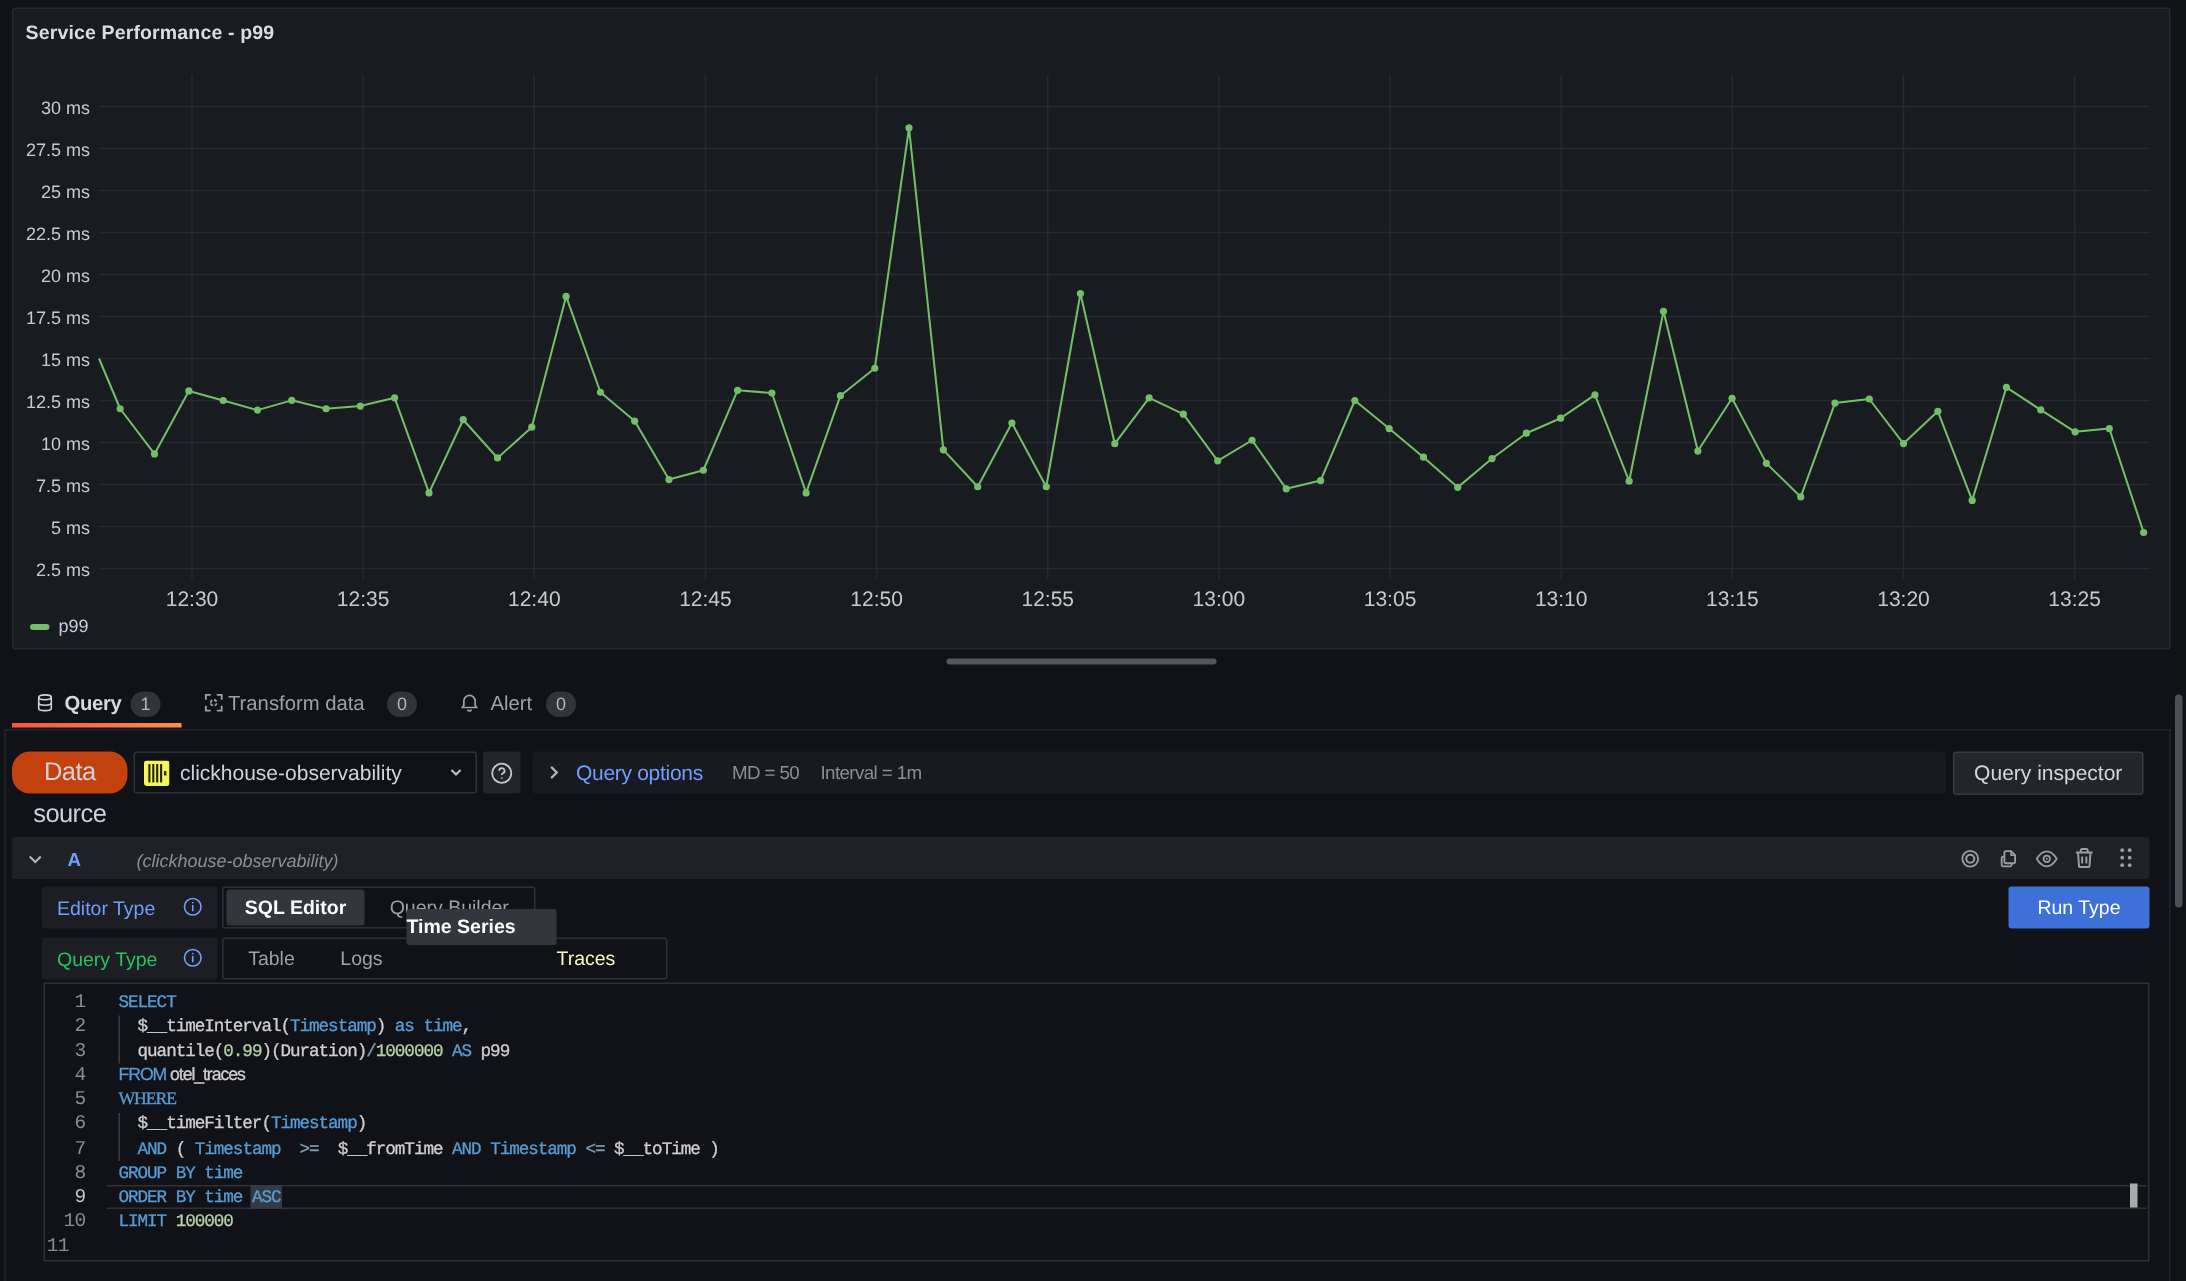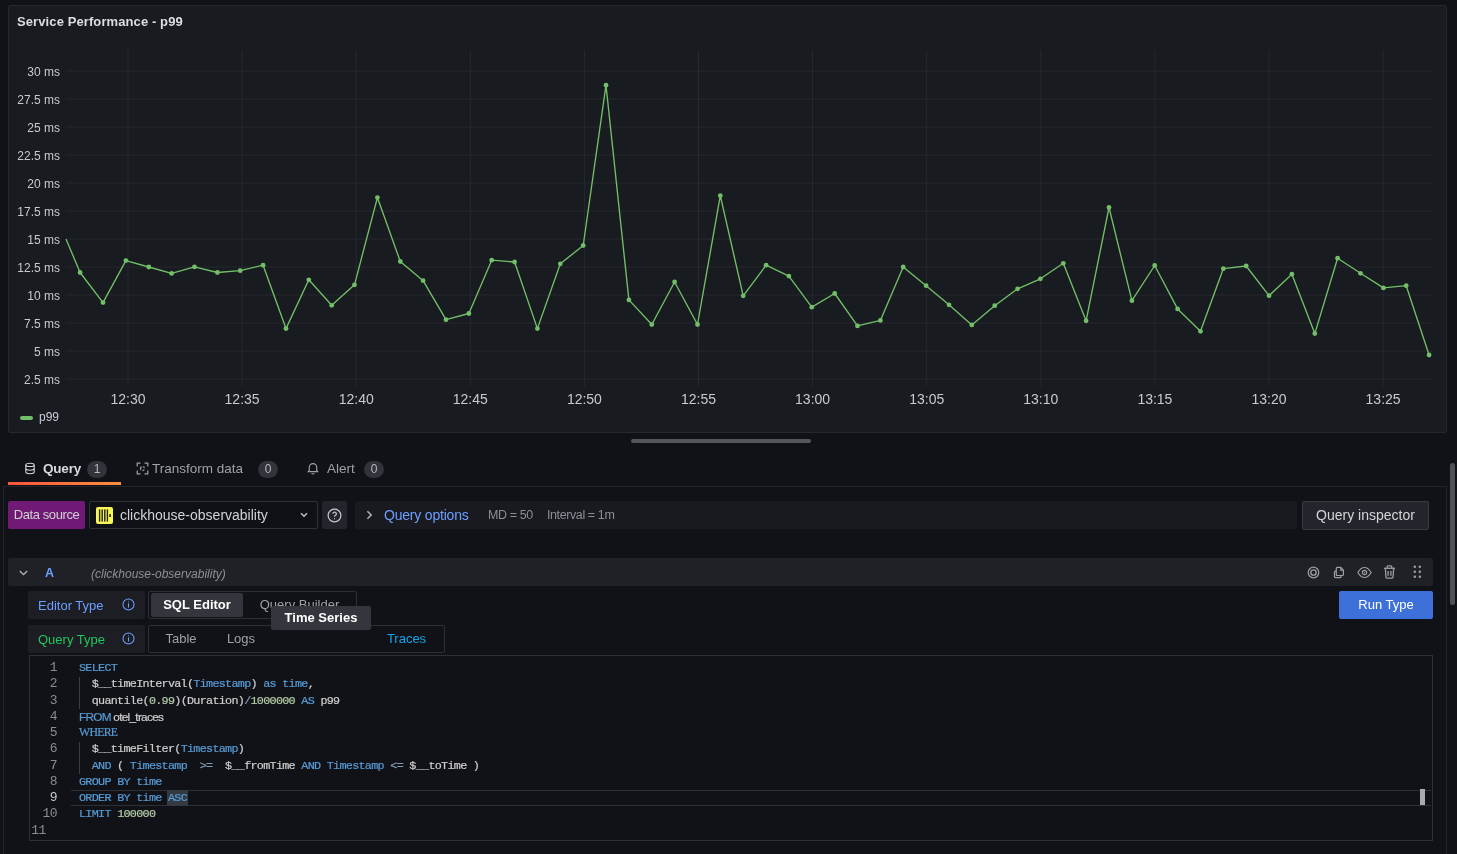--- a/index.html
+++ b/index.html
@@ -168,21 +168,21 @@
 
   <svg class="abs" width="12" height="13" viewBox="0 0 16 17" style="left:307px; top:462px;" fill="none" stroke="#9fa0a8" stroke-width="1.5">
     <path d="M8 2 a5 5 0 0 0 -5 5 v3.8 l-1.3 1.9 h12.6 l-1.3 -1.9 V7 a5 5 0 0 0 -5 -5 z"></path>
     <path d="M6.3 14.6 a1.8 1.8 0 0 0 3.4 0"></path>
   </svg>
   <div class="abs" style="left:327px; top:461px; font-size:13.5px; color:#9fa0a8;">Alert</div>
   <div class="abs" style="left:364px; top:461px; width:20px; height:17px; border-radius:9px; background:#31343b; color:#b6b7bd; font-size:12px; text-align:center; line-height:17px;">0</div>
 
   <div class="abs" style="left:3px; top:486px; width:1444px; height:368px; border-top:1px solid #22242a; border-left:1px solid #22242a; border-right:1px solid #22242a;"></div>
 
-  <div class="abs" style="left:8px; top:501px; width:77px; height:28px; background:#701a75; border-radius:2px; color:#d0d1d6; font-size:13px; font-weight:500; letter-spacing:-0.4px; line-height:28px; text-align:center;">Data source</div>
+  <div class="abs" style="left:8px; top:501px; width:77px; height:28px; background:#c2410c; border-radius:12px; color:#d0d1d6; font-size:17px; font-weight:500; letter-spacing:-0.4px; line-height:28px; text-align:center;">Data source</div>
 
   <div class="abs" style="left:89px; top:501px; width:229px; height:28px; background:#0f1116; border:1px solid #2f3137; border-radius:2px;"></div>
   <svg class="abs" width="17" height="17" viewBox="0 0 17 17" style="left:96px; top:507px;">
     <rect x="0" y="0" width="17" height="17" rx="2" fill="#f6f65a"></rect>
     <rect x="2.9" y="2.4" width="1.4" height="12.2" fill="#23230f"></rect>
     <rect x="5.5" y="2.4" width="1.4" height="12.2" fill="#23230f"></rect>
     <rect x="8.1" y="2.4" width="1.4" height="12.2" fill="#23230f"></rect>
     <rect x="10.7" y="2.4" width="1.4" height="12.2" fill="#23230f"></rect>
     <rect x="13.3" y="7.1" width="1.6" height="2.9" fill="#23230f"></rect>
   </svg>
@@ -260,22 +260,22 @@
   <div class="abs" style="left:28px; top:625px; width:117px; height:28px; background:#1c1e24; border-radius:2px;"></div>
   <div class="abs" style="left:38px; top:632px; font-size:13px; font-weight:500; color:#22c55e;">Query Type</div>
   <svg class="abs" width="13" height="13" viewBox="0 0 16 16" style="left:122px; top:632px;" fill="none" stroke="#6e9fff" stroke-width="1.3">
     <circle cx="8" cy="8" r="6.8"></circle>
     <path d="M8 7 v4.2" stroke-linecap="round"></path>
     <circle cx="8" cy="4.6" r="0.7" fill="#6e9fff" stroke="none"></circle>
   </svg>
   <div class="abs" style="left:148px; top:625px; width:297px; height:28px; border:1px solid #2e3036; border-radius:2px; background:#111217;"></div>
   <div class="abs" style="left:151px; top:627px; width:60px; height:24px; color:#9fa1a8; font-size:13px; text-align:center; line-height:24px;">Table</div>
   <div class="abs" style="left:211px; top:627px; width:60px; height:24px; color:#9fa1a8; font-size:13px; text-align:center; line-height:24px;">Logs</div>
-  <div class="abs" style="left:271px; top:606px; width:100px; height:24px; background:#34363d; border-radius:2px; color:#ffffff; font-size:13px; font-weight:600; text-align:center; line-height:24px;">Time Series</div>
-  <div class="abs" style="left:371px; top:627px; width:71px; height:17px; color:#0ea5e9; font-size:13px; text-align:center; line-height:24px;">Traces</div>
+  <div class="abs" style="left:271px; top:606px; width:100px; height:24px; background:#34363d; border-radius:2px; color:#ffffff; font-size:13px; font-weight:600; line-height:24px;">Time Series</div>
+  <div class="abs" style="left:371px; top:627px; width:71px; height:17px; color:#fef9c3; font-size:13px; text-align:left; line-height:24px;">Traces</div>
 
   <div class="abs" style="left:29px; top:655px; width:1404px; height:186px; border:1px solid #2f3036; background:#111217;"></div>
   <div class="abs" style="left:71px; top:790px; width:1360px; height:16px; border-top:1px solid #303136; border-bottom:1px solid #303136;"></div>
   <div class="abs" style="left:166.5px; top:790px; width:21.5px; height:16px; background:#343a41;"></div>
   <div class="abs" style="left:79px; top:676.5px; width:1px; height:32px; background:#3c3d42;"></div>
   <div class="abs" style="left:79px; top:741.5px; width:1px; height:32px; background:#3c3d42;"></div>
   <div class="abs" style="left:20px; top:660.00px; width:37px; text-align:right; font-family:'Liberation Mono',monospace; font-size:13px; line-height:16.25px; color:#8a8c92; letter-spacing:-0.5px;">1</div>
   <div class="abs" style="left:79px; top:660.00px; white-space:pre; font-family:'Liberation Mono',monospace; font-size:11.75px; line-height:16.25px; letter-spacing:-0.7px; -webkit-text-stroke:0.2px;"><span style="color:#569cd6">SELECT</span></div>
   <div class="abs" style="left:20px; top:676.25px; width:37px; text-align:right; font-family:'Liberation Mono',monospace; font-size:13px; line-height:16.25px; color:#8a8c92; letter-spacing:-0.5px;">2</div>
   <div class="abs" style="left:79px; top:676.25px; white-space:pre; font-family:'Liberation Mono',monospace; font-size:11.75px; line-height:16.25px; letter-spacing:-0.7px; -webkit-text-stroke:0.2px;"><span style="color:#d0d0d0">  $__timeInterval(</span><span style="color:#569cd6">Timestamp</span><span style="color:#d0d0d0">) </span><span style="color:#569cd6">as</span><span style="color:#d0d0d0"> </span><span style="color:#569cd6">time</span><span style="color:#d0d0d0">,</span></div>

